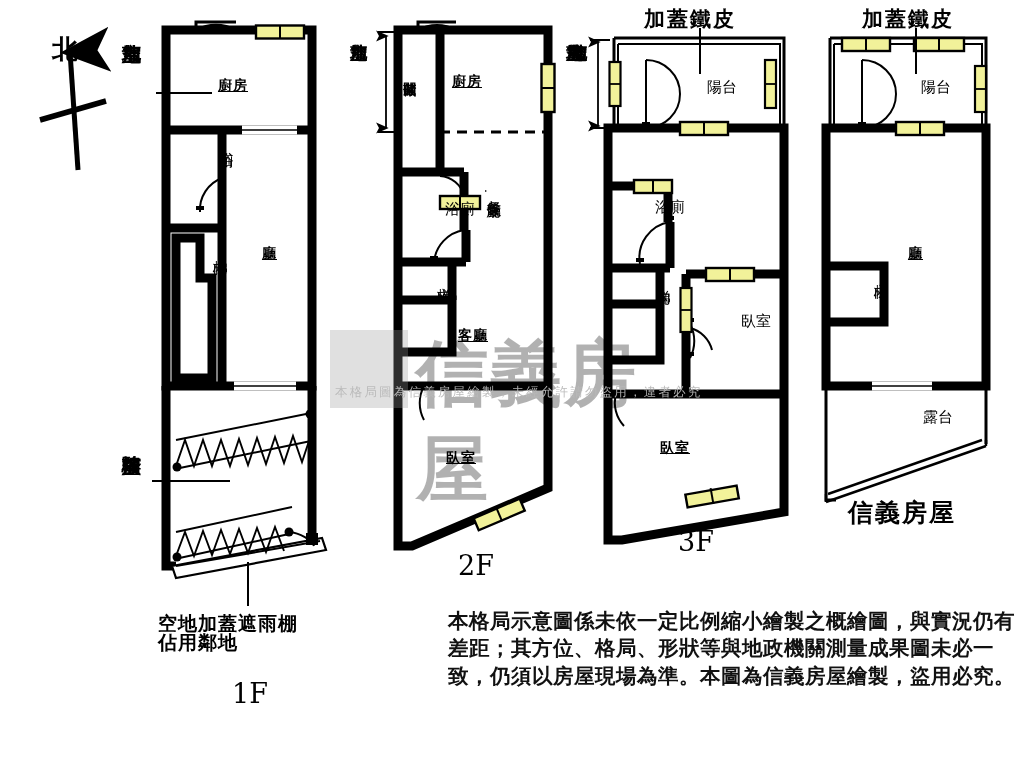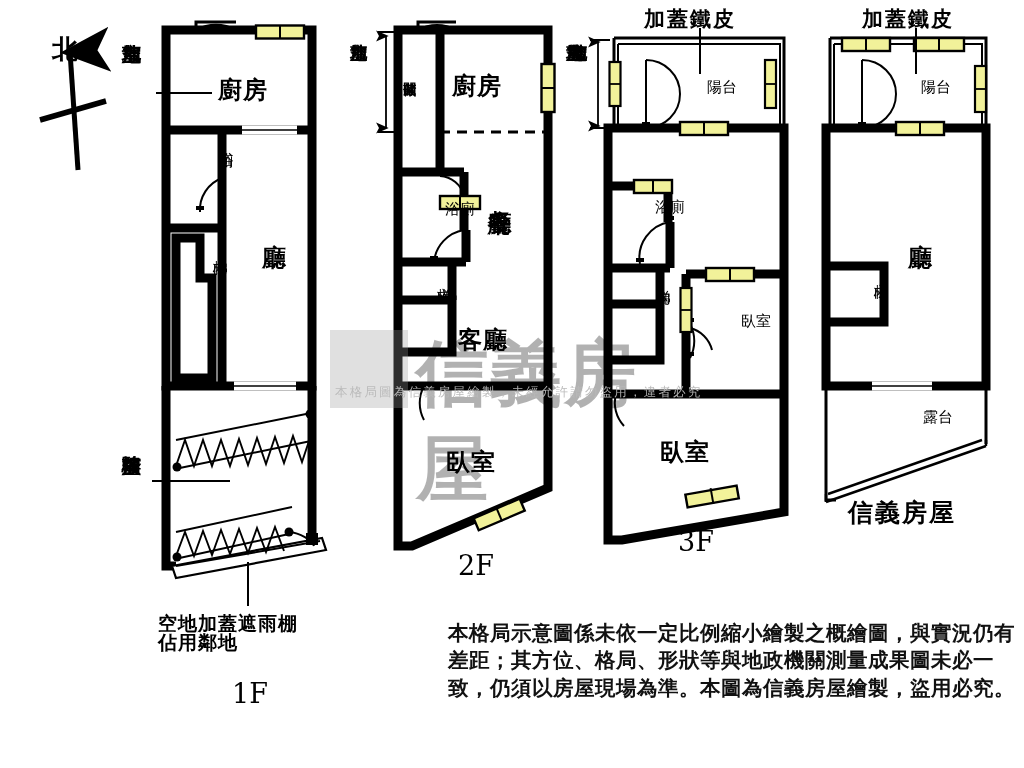--- a/index.html
+++ b/index.html
@@ -8,21 +8,21 @@
     font-family:"DejaVu Serif","Liberation Serif",serif;
     color:#111;
   }
   #stage{position:absolute;left:0;top:0;width:1024px;height:768px;}
   svg#plan{position:absolute;left:0;top:0;width:1024px;height:768px;}
 
   
   .lbl{position:absolute;font-family:"DejaVu Serif","Liberation Serif",serif;
        color:#000;line-height:1.02;white-space:pre;}
   .vert{writing-mode:vertical-rl;text-orientation:upright;line-height:1.02;}
-  .room{font-size:24px;font-weight:700;letter-spacing:1px;}
+  .room{font-size:14px;font-weight:700;letter-spacing:1px;text-decoration:underline;}
   .room-sm{font-size:15px;font-weight:400;letter-spacing:0px;padding-left:35px;}
   .room-xs{font-size:13px;font-weight:700;}
   .side{font-size:19px;font-weight:700;}
   .top{font-size:21px;font-weight:700;letter-spacing:2px;text-align:right;}
   .floorlab{font-size:27px;font-weight:400;font-family:"DejaVu Serif","Liberation Serif",serif;}
   .floorlab-cn{font-size:25px;font-weight:700;letter-spacing:2px;}
   .note{font-size:19px;font-weight:700;letter-spacing:1px;text-align:left;}
   .disc{position:absolute;font-size:20.5px;line-height:1.33;letter-spacing:.5px;
         font-weight:700;color:#111;width:570px;}
 
@@ -323,15 +323,15 @@
   <div class="lbl vert room-sm" style="left:838px;top:272px;height:62px;">內梯</div>
   <div class="lbl room-sm" style="left:888px;top:410px;">露台</div>
   <div class="lbl floorlab-cn" style="left:848px;top:500px;">信義房屋</div>
 
   <div id="wm">
     <div class="wmbox"></div>
     <div class="wmtext">信義房屋</div>
   </div>
   <div id="wmline">本格局圖為信義房屋繪製，未經允許請勿盜用，違者必究</div>
 
-  <div class="disc" style="left:448px;top:608px;margin-top:12px;">本格局示意圖係未依一定比例縮小繪製之概繪圖，與實況仍有差距；其方位、格局、形狀等與地政機關測量成果圖未必一致，仍須以房屋現場為準。本圖為信義房屋繪製，盜用必究。</div>
+  <div class="disc" style="left:448px;top:608px;">本格局示意圖係未依一定比例縮小繪製之概繪圖，與實況仍有差距；其方位、格局、形狀等與地政機關測量成果圖未必一致，仍須以房屋現場為準。本圖為信義房屋繪製，盜用必究。</div>
 
 </div>
 
 </body></html>

